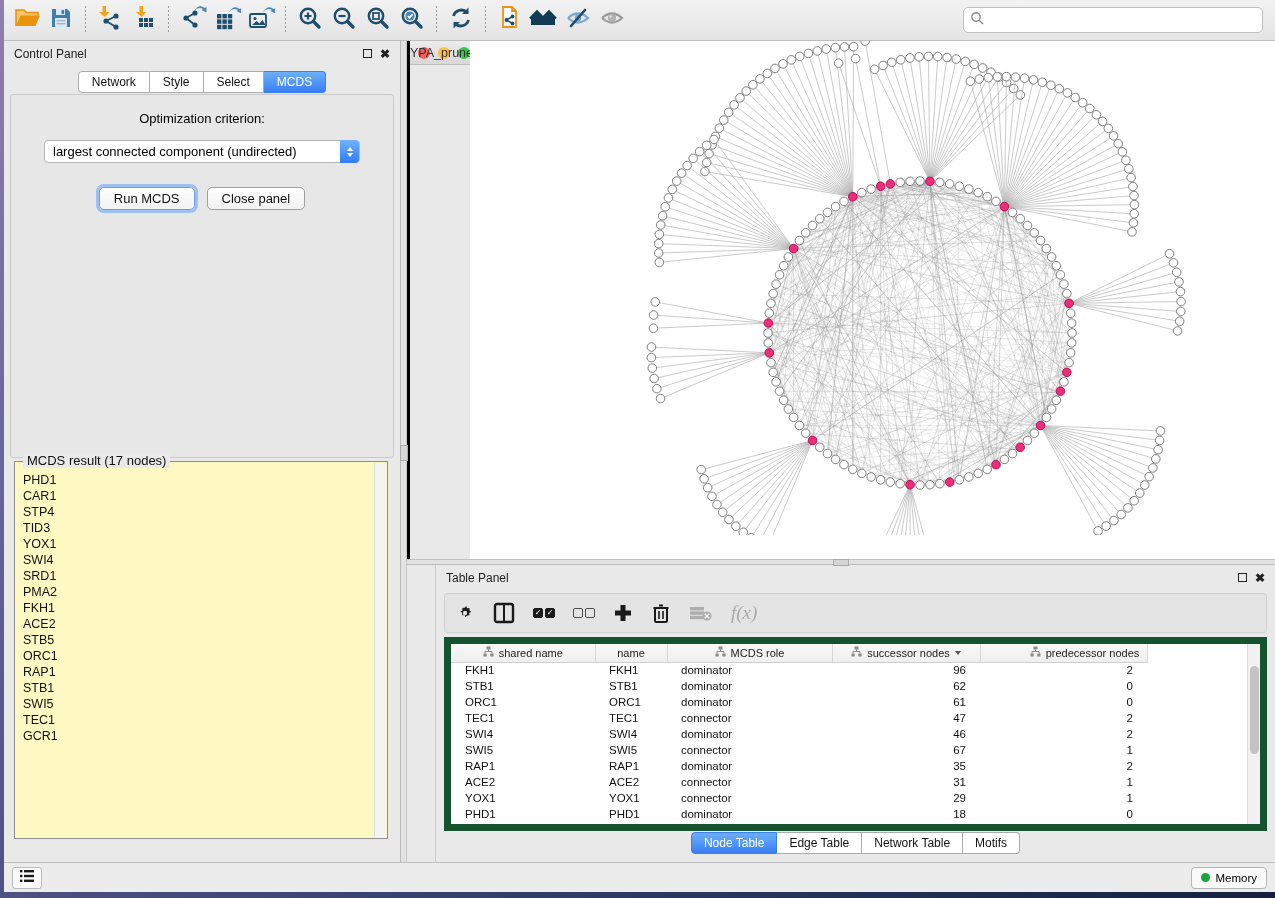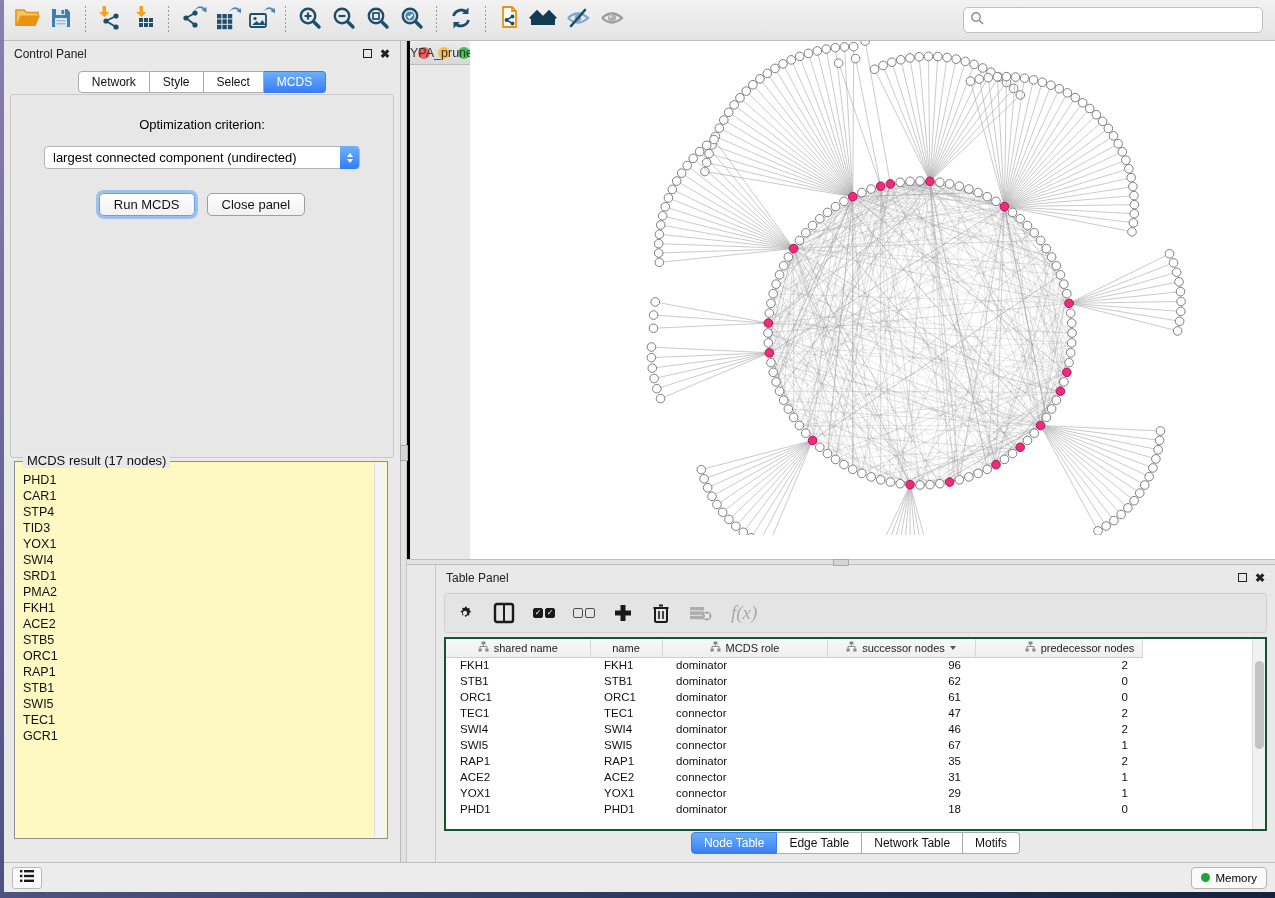--- a/index.html
+++ b/index.html
@@ -40,21 +40,21 @@
 
   .seg-tabs { display:flex; justify-content:center; margin-top:4px; }
   .seg-tab { font-size:12px; padding:3px 13px; background:#fff; color:#111;
     border:1px solid #ababab; border-left:none; cursor:default; }
   .seg-tab:first-child { border-left:1px solid #ababab; border-radius:4px 0 0 4px; }
   .seg-tab:last-child { border-radius:0 4px 4px 0; }
   .seg-tab.sel { background:linear-gradient(#6cb0f9,#3a7ef6); color:#fff; border-color:#3a7ef6; }
 
   #cp-content { position:absolute; left:6px; right:6px; top:53px; height:364px;
     border:1px solid #c9c9c9; border-radius:3px; background:#e7e7e7; text-align:center; }
-  #opt-label { font-size:13px; margin-top:22px; }
+  #opt-label { font-size:13px; margin-top:16px; }
   #opt-select { margin:14px auto 0; width:316px; height:23px; background:#fff;
     border:1px solid #b5b5b5; border-radius:4px; display:flex; align-items:center;
     font-size:13px; position:relative; padding-left:8px; }
   #opt-select .stepper { position:absolute; right:0; top:-1px; width:19px; height:23px;
     background:linear-gradient(#70b3fb,#2f7bf6); border-radius:0 4px 4px 0;
     display:flex; flex-direction:column; align-items:center; justify-content:center; }
   .chev { width:0; height:0; border-left:3.5px solid transparent; border-right:3.5px solid transparent; }
   .chev.up { border-bottom:4px solid #fff; margin-bottom:2px; }
   .chev.dn { border-top:4px solid #fff; }
   #cp-buttons { margin-top:12px; display:flex; justify-content:center; gap:12px; }
@@ -94,21 +94,21 @@
     border:1px solid #d2d2d2; border-radius:3px; display:flex; align-items:center;
     padding:0 10px; gap:18px; }
   .tpi { display:flex; align-items:center; justify-content:center; height:28px; }
   .fx { font-family:"Liberation Serif",serif; font-style:italic; font-size:19px; color:#a9a9a9; }
   .ckpair { display:flex; gap:2px; }
   .ck { width:10px; height:10px; border:1.5px solid #1a1a1a; border-radius:2px;
     display:flex; align-items:center; justify-content:center; }
   .ck.filled { background:#1a1a1a; color:#fff; font-size:8px; line-height:1; }
   .ck.empty { border-color:#4d4d4d; }
 
-  #tp-tablewrap { margin:4px 8px 0 8px; flex:1; background:#fff; border:2px solid #14532d;
+  #tp-tablewrap { margin:4px 8px 0 8px; flex:1; background:#fff; border:7px solid #14532d;
     position:relative; overflow:hidden; }
   table.datatable { border-collapse:collapse; width:696px; table-layout:fixed; }
   table.datatable th { height:18px; background:linear-gradient(#f8f8f8,#efefef);
     border-bottom:1px solid #cfcfcf; border-right:1px solid #d8d8d8;
     font-size:11px; font-weight:normal; color:#222; white-space:nowrap; overflow:hidden; }
   table.datatable th .th-inner { display:flex; align-items:center; justify-content:center; gap:5px; padding:0 4px;}
   table.datatable td { font-size:11.5px; color:#111; height:16px; padding:0 14px 0 14px;
     white-space:nowrap; overflow:hidden; }
   td.num { text-align:right; }
   .sortchev { width:0;height:0;border-left:3.5px solid transparent;border-right:3.5px solid transparent;

